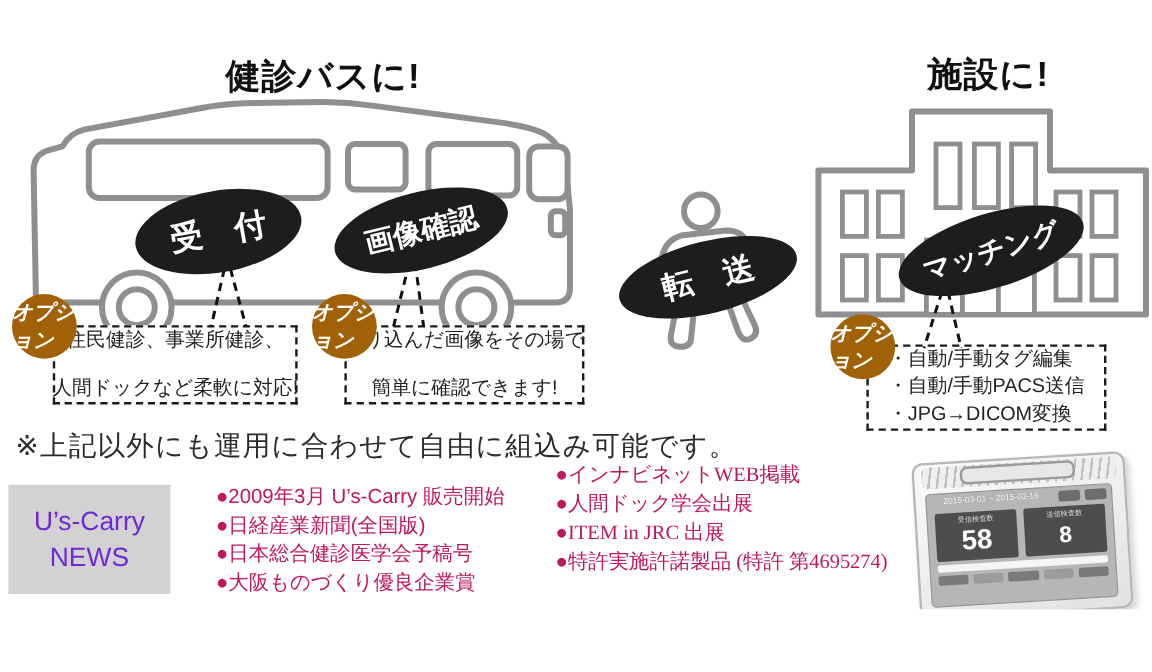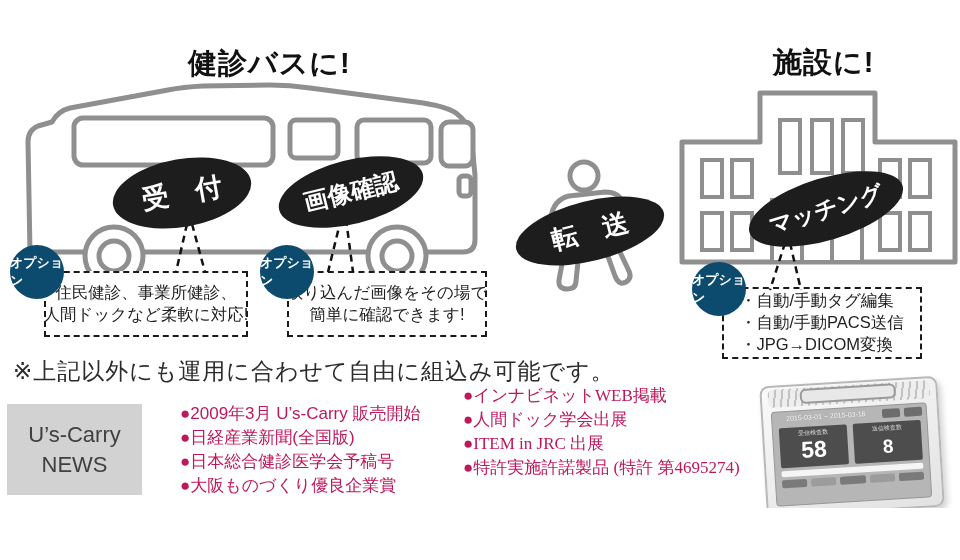--- a/index.html
+++ b/index.html
@@ -13,39 +13,39 @@
   }
   svg{display:block;}
   
   .oval{
     position:absolute;background:#1d1d1d;border-radius:50%;
     display:flex;align-items:center;justify-content:center;
     color:#fff;font-weight:900;white-space:nowrap;
   }
   
   .opt-circle{
-    position:absolute;width:54px;height:54px;border-radius:50%;background:#0c4a6e;
+    position:absolute;width:54px;height:54px;border-radius:50%;background:#a16207;
     display:flex;align-items:center;justify-content:center;
-    color:#fff;font-size:13px;font-weight:700;z-index:6;
+    color:#fff;font-size:17px;font-weight:700;z-index:6;font-style:italic;
   }
   
   .callout{
     position:absolute;border:2.5px dashed #1a1a1a;background:#fff;z-index:4;
-    display:flex;flex-direction:column;justify-content:center;
+    display:flex;flex-direction:column;justify-content:space-between;
     font-size:16.5px;line-height:1.33;color:#222;
   }
   .callout.center{align-items:center;text-align:center;}
   .callout.left{align-items:flex-start;padding-left:16px;box-sizing:border-box;}
   .note-line{white-space:nowrap;}
   .footnote{font-size:23px;color:#2b2b2b;letter-spacing:1px;white-space:nowrap;}
   
   .news-box{
     position:absolute;left:7px;top:404px;width:135px;height:91px;background:#d2d2d2;
     display:flex;flex-direction:column;align-items:center;justify-content:center;
-    font-size:22px;color:#404040;line-height:1.35;
+    font-size:22px;color:#6d28d9;line-height:1.35;
   }
   .news-col{position:absolute;font-size:17px;line-height:24px;color:#be185d;white-space:nowrap;}
   .news-col div{height:24px;}
   
   .device{
     position:absolute;left:763px;top:381px;width:174px;height:127px;
     transform:rotate(-3.5deg);z-index:8;
     background:linear-gradient(160deg,#fafafa,#e2e2e2);
     border:2px solid #b8b8b8;border-radius:9px;
     box-shadow:3px 4px 6px rgba(0,0,0,0.18);

